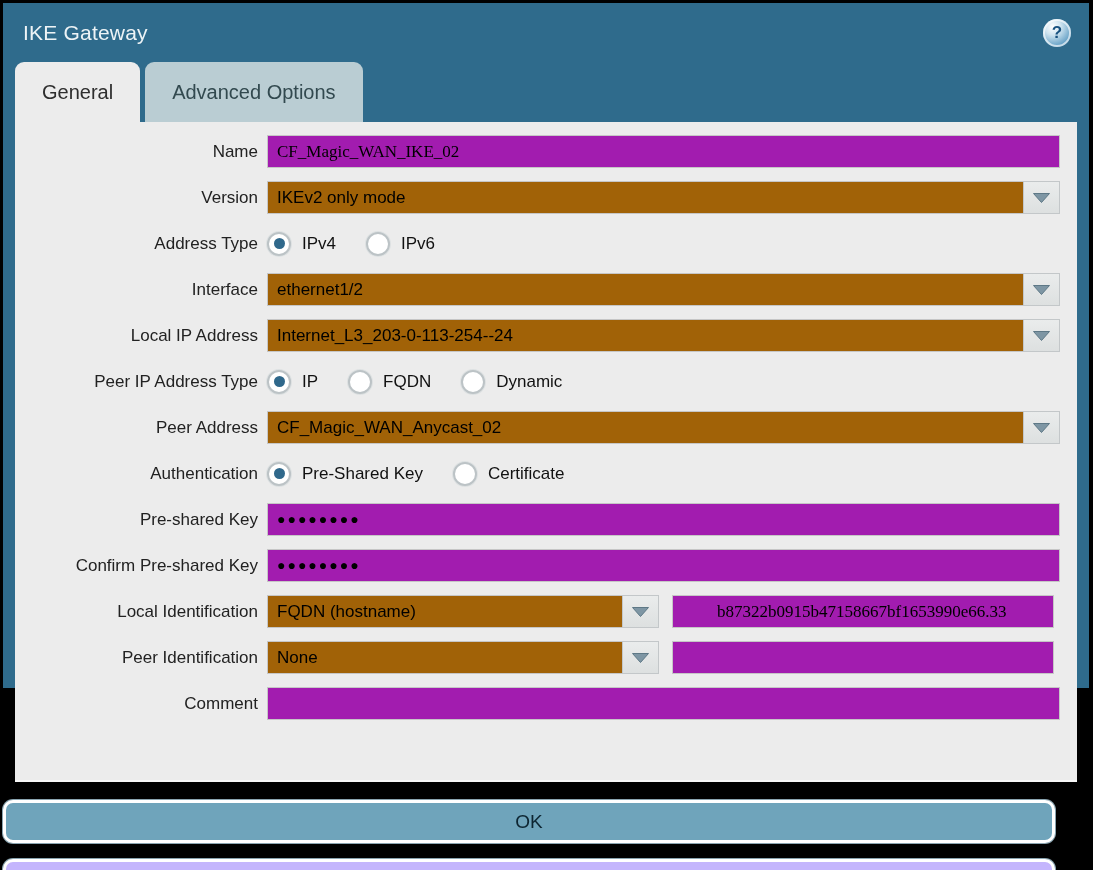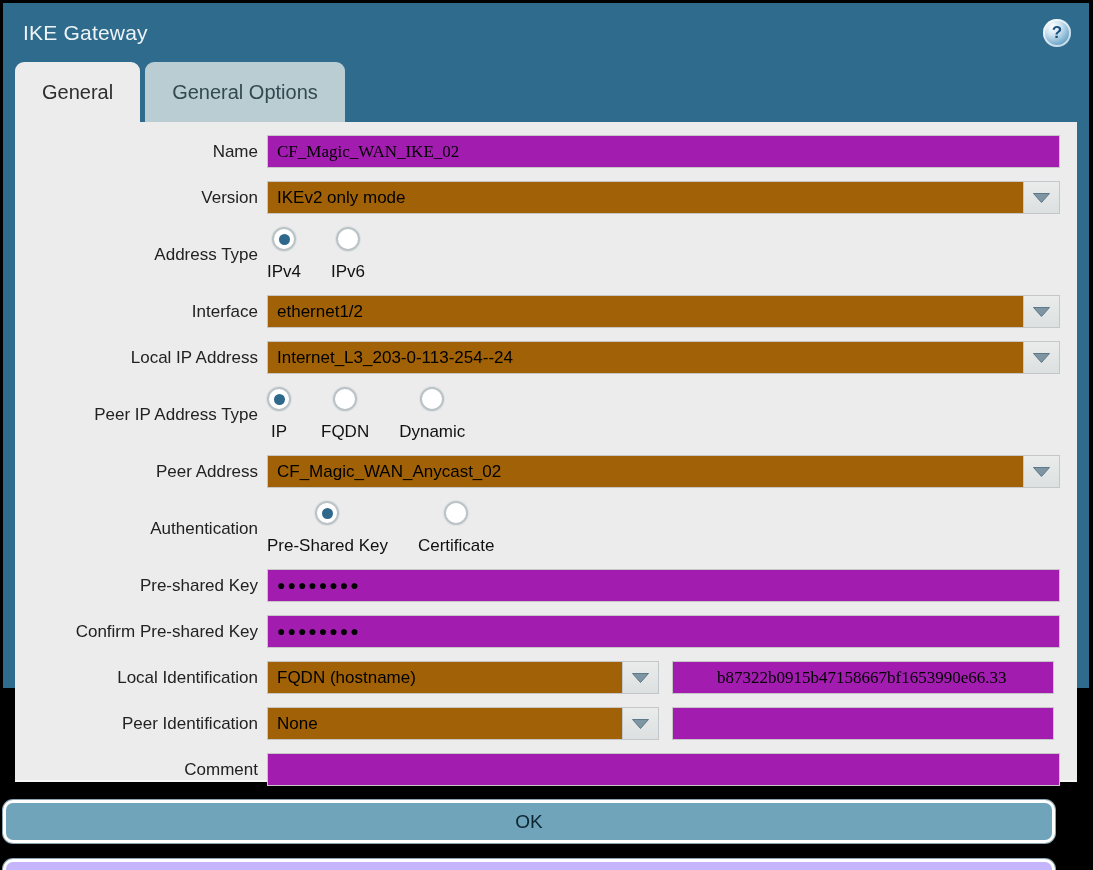--- a/index.html
+++ b/index.html
@@ -141,21 +141,20 @@
   .radiogroup {
     display: flex;
     align-items: center;
     gap: 30px;
   }
   .opt {
     display: flex;
     align-items: center;
     gap: 11px;
     cursor: pointer;
-    flex-direction: column;
   }
   .radio {
     width: 20px;
     height: 20px;
     border-radius: 50%;
     background: #ffffff;
     border: 2px solid #BCC3C6;
     box-shadow: 0 0 0 1px #DDE1E2;
     display: flex;
     align-items: center;
@@ -219,21 +218,21 @@
 
   <div class="titlebar">
     <span class="title">IKE Gateway</span>
     <div class="help">
       <span>?</span>
     </div>
   </div>
 
   <div class="tabs">
     <div class="tab active">General</div>
-    <div class="tab inactive">General Options</div>
+    <div class="tab inactive">Advanced Options</div>
   </div>
 
   <div class="panel">
 
     <div class="row">
       <label class="lbl">Name</label>
       <input class="txt" type="text" value="CF_Magic_WAN_IKE_02" style="">
     </div>
 
     <div class="row">

